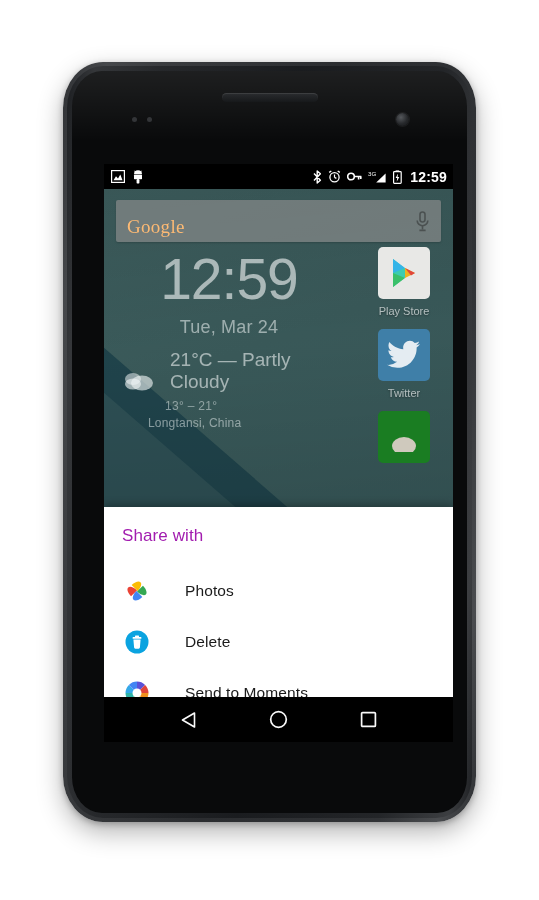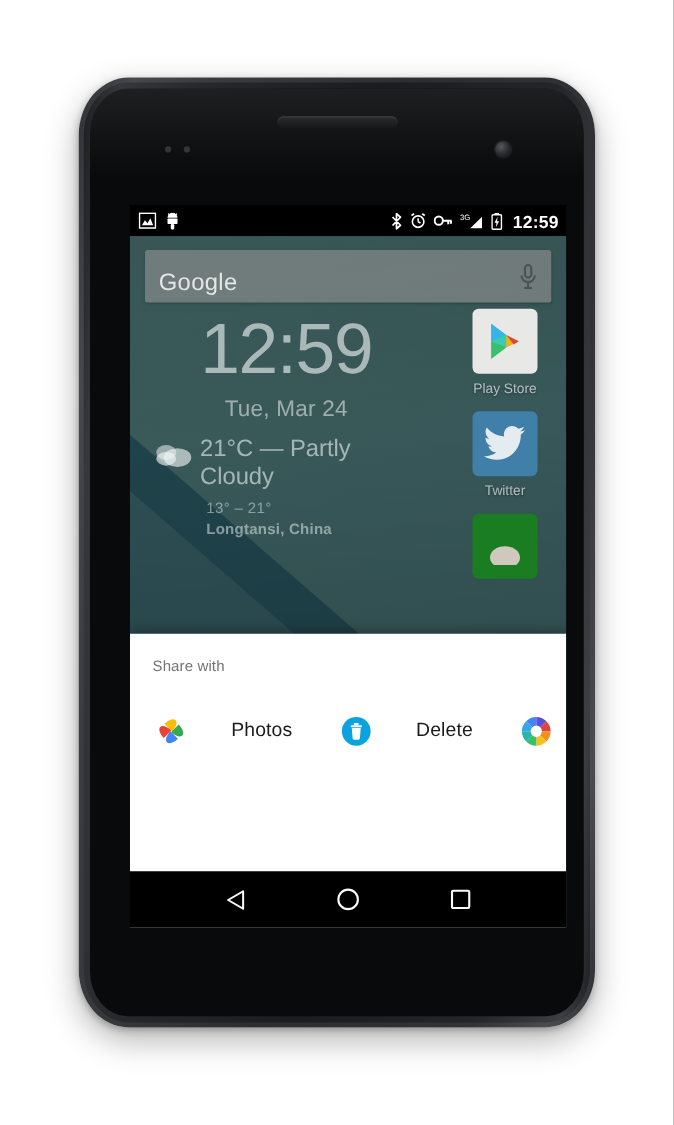--- a/index.html
+++ b/index.html
@@ -180,23 +180,23 @@
     width: 325px;
     height: 42px;
     background: rgba(128,133,133,0.78);
     border-radius: 2px;
     display: flex;
     align-items: center;
     padding: 0 11px;
     box-shadow: 0 1px 2px rgba(0,0,0,0.18);
   }
   .search-text {
-    font-family: Liberation Sans, sans-serif;
+    font-family: Liberation Serif, serif;
     font-size: 19px;
-    color: #e5e5e5;
+    color: #fdba74;
     letter-spacing: 0.3px;
     margin-top: 12px;
   }
   .mic-icon { margin-left: auto; display: block; }
 
   
   .clock-widget {
     position: absolute;
     left: 0;
     top: 62px;
@@ -221,42 +221,42 @@
   
   .weather {
     position: absolute;
     left: 18px;
     top: 160px;
     width: 215px;
     color: rgba(232,238,238,0.60);
   }
   .weather-main {
     display: flex;
-    align-items: flex-start;
-    gap: 4px;
+    align-items: flex-end;
+    gap: 14px;
   }
   .weather-text {
     font-size: 19px;
     line-height: 1.17;
     font-weight: 300;
     color: rgba(232,238,238,0.62);
   }
   .weather-range {
     margin-top: 6px;
     margin-left: 43px;
     font-size: 12px;
     font-weight: normal;
     color: rgba(225,232,232,0.52);
     letter-spacing: 0.3px;
   }
   .weather-loc {
-    margin-left: 43px;
+    margin-left: 26px;
     margin-top: 3px;
     font-size: 12px;
-    font-weight: bold;
+    font-weight: normal;
     color: rgba(225,232,232,0.54);
     letter-spacing: 0.2px;
   }
 
   
   .app-column {
     position: absolute;
     right: 10px;
     top: 58px;
     width: 78px;
@@ -296,27 +296,27 @@
     position: absolute;
     left: 0;
     right: 0;
     top: 343px;
     bottom: 0;
     background: #ffffff;
     box-shadow: 0 -2px 8px rgba(0,0,0,0.30);
     padding-top: 19px;
   }
   .share-title {
-    font-size: 12px;
-    color: #737373;
+    font-size: 17px;
+    color: #a21caf;
     padding: 0 18px;
     margin-bottom: 19px;
     letter-spacing: 0.1px;
   }
-  .share-list { display: flex; flex-direction: row; }
+  .share-list { display: flex; flex-direction: column; }
   .share-row {
     display: flex;
     align-items: center;
     height: 51px;
     padding: 0 18px;
     cursor: pointer;
   }
   .share-icon-wrap {
     width: 30px;
     height: 30px;

